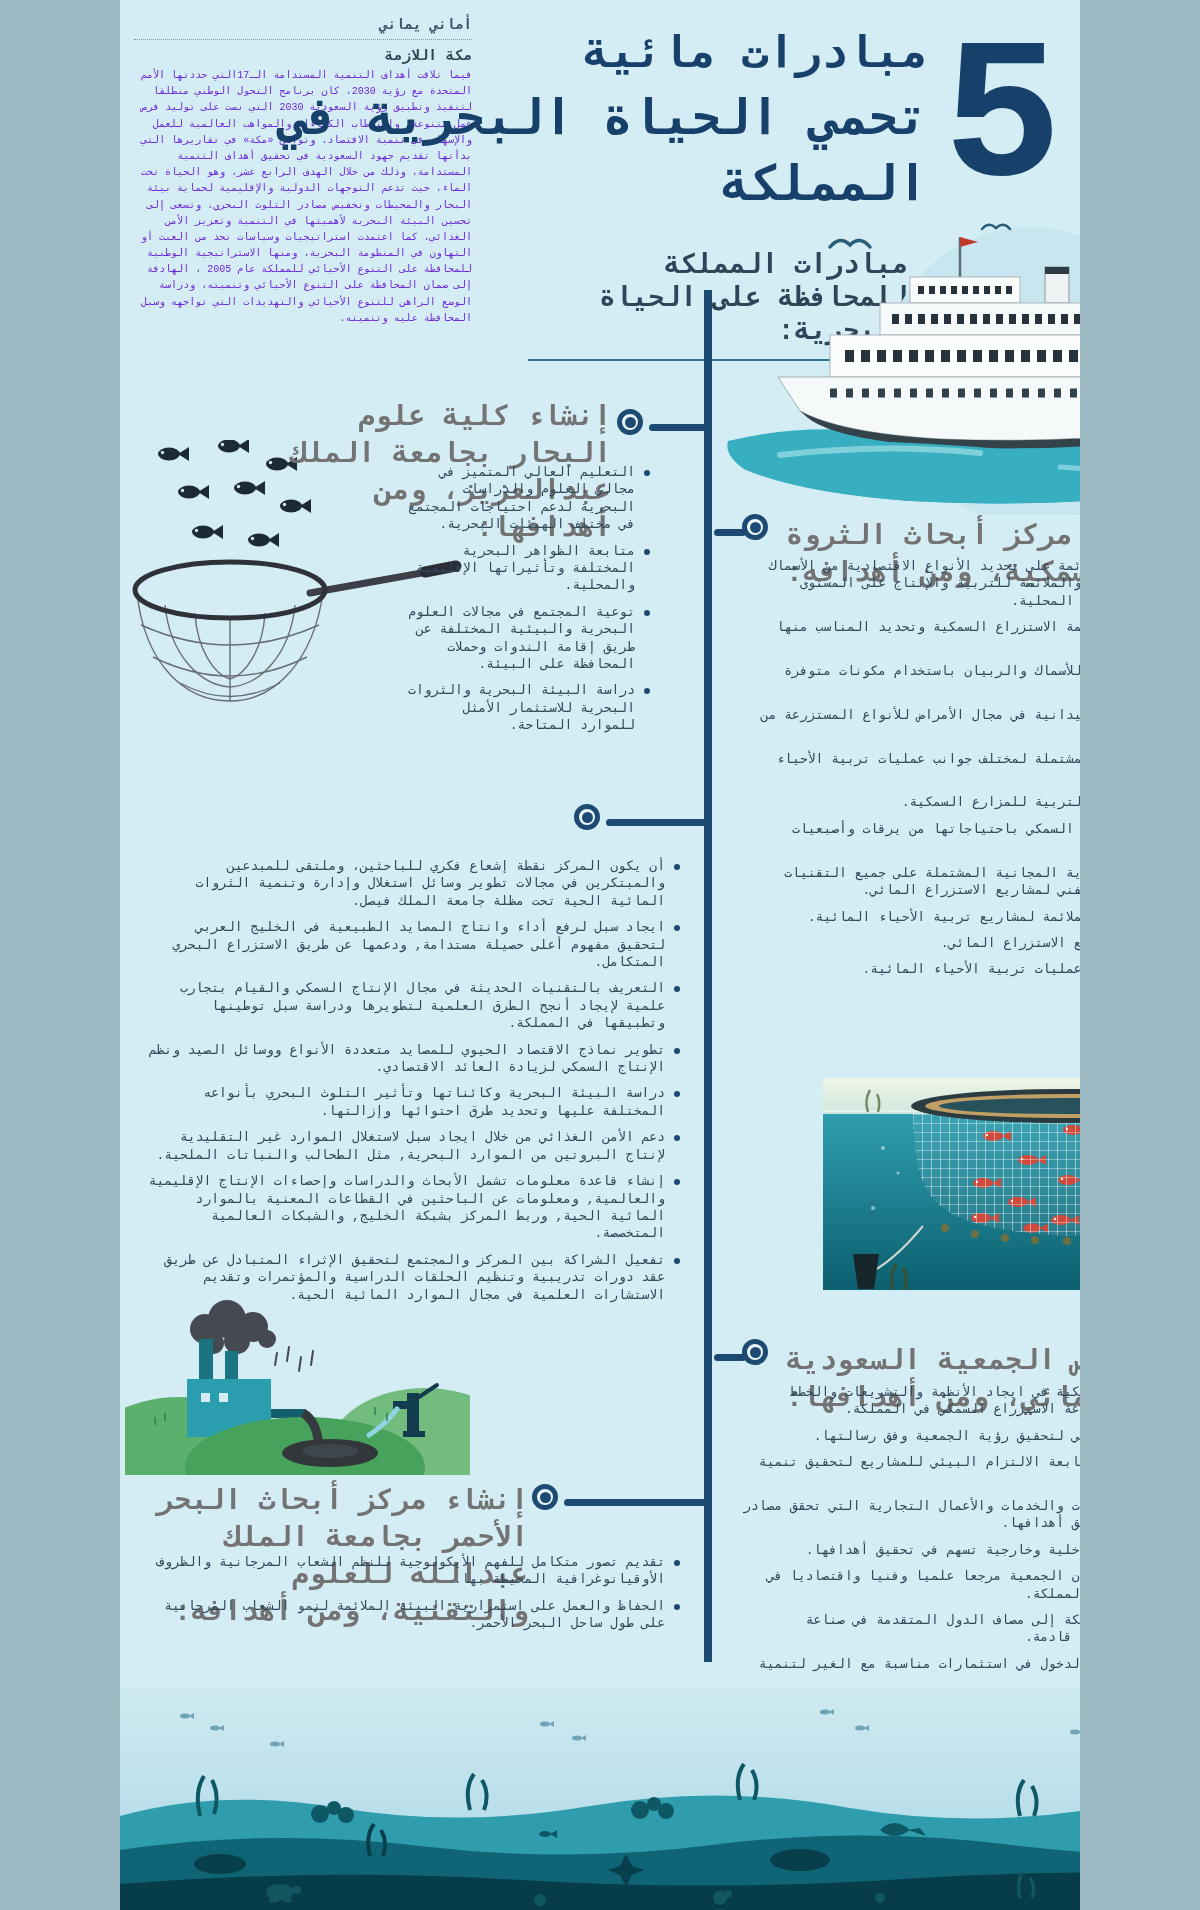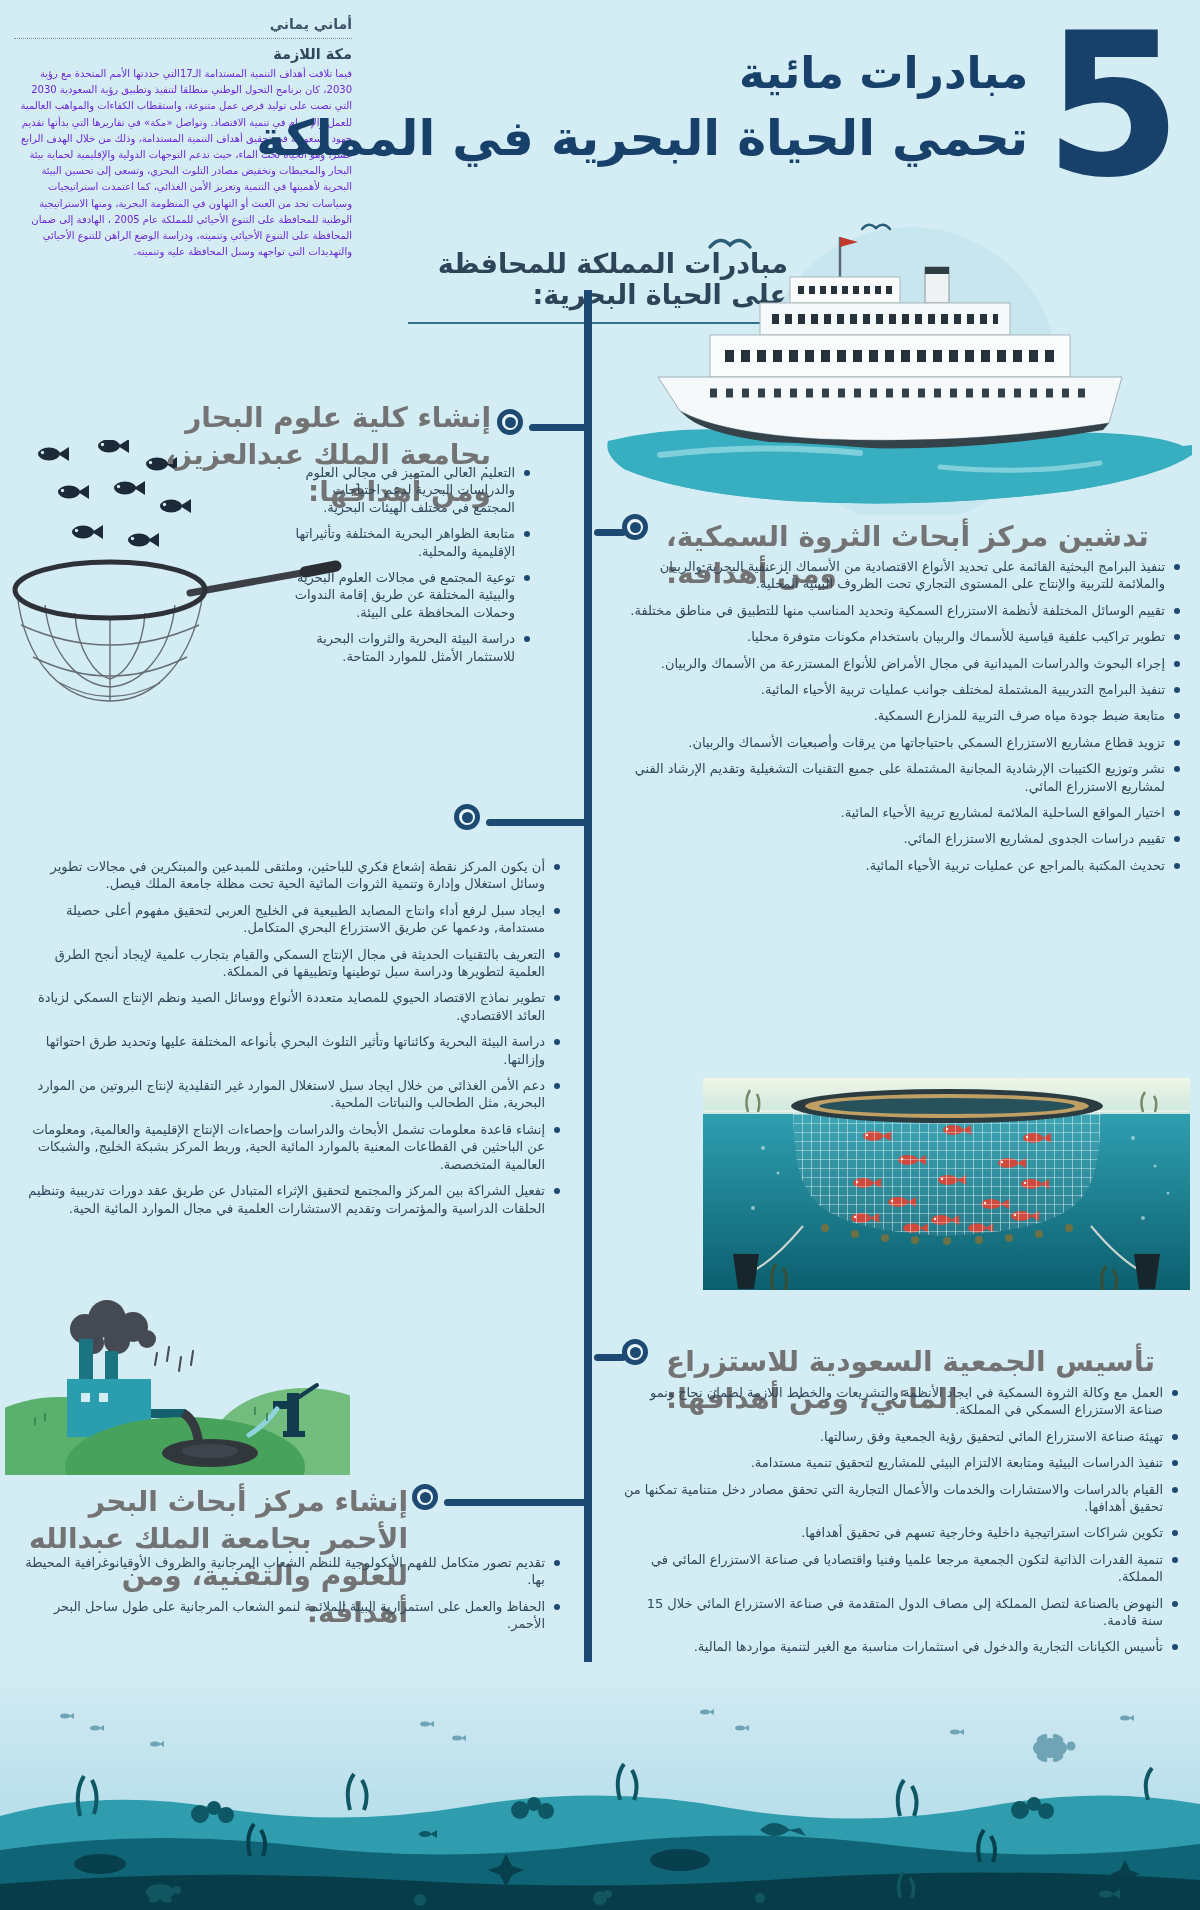--- a/index.html
+++ b/index.html
@@ -1,18 +1,18 @@
 <!DOCTYPE html>
 <html lang="ar" dir="rtl"><head>
 <meta charset="utf-8">
 <style>
   * { margin:0; padding:0; box-sizing:border-box; }
   body { background:#9db9c4; font-family:"DejaVu Sans", sans-serif; }
-  .page { position:relative; width:1200px; height:1910px; margin:0 auto;
-          background:#d4ecf4; overflow:hidden; direction:rtl; }
+  .page { position:relative; width:960px; height:1910px; margin:0 auto;
+          background:#d4ecf4; overflow:hidden; direction:rtl;font-family:Liberation Mono, monospace; }
 
   
   #lede { position:absolute; left:14px; top:16px; width:338px; direction:rtl; text-align:right; }
   .byline { font-size:14px; font-weight:bold; color:#3c5468; padding-bottom:6px;
             border-bottom:1px dotted #7d97a8; margin-bottom:7px; }
   .city { font-size:14.5px; font-weight:bold; color:#2f4659; margin-bottom:4px; }
   .lede-text { font-size:10px; line-height:1.62; color:#6d28d9; }
 
   #titleblock { position:absolute; right:18px; top:22px; display:flex; direction:rtl;
                 align-items:center; gap:16px; }

